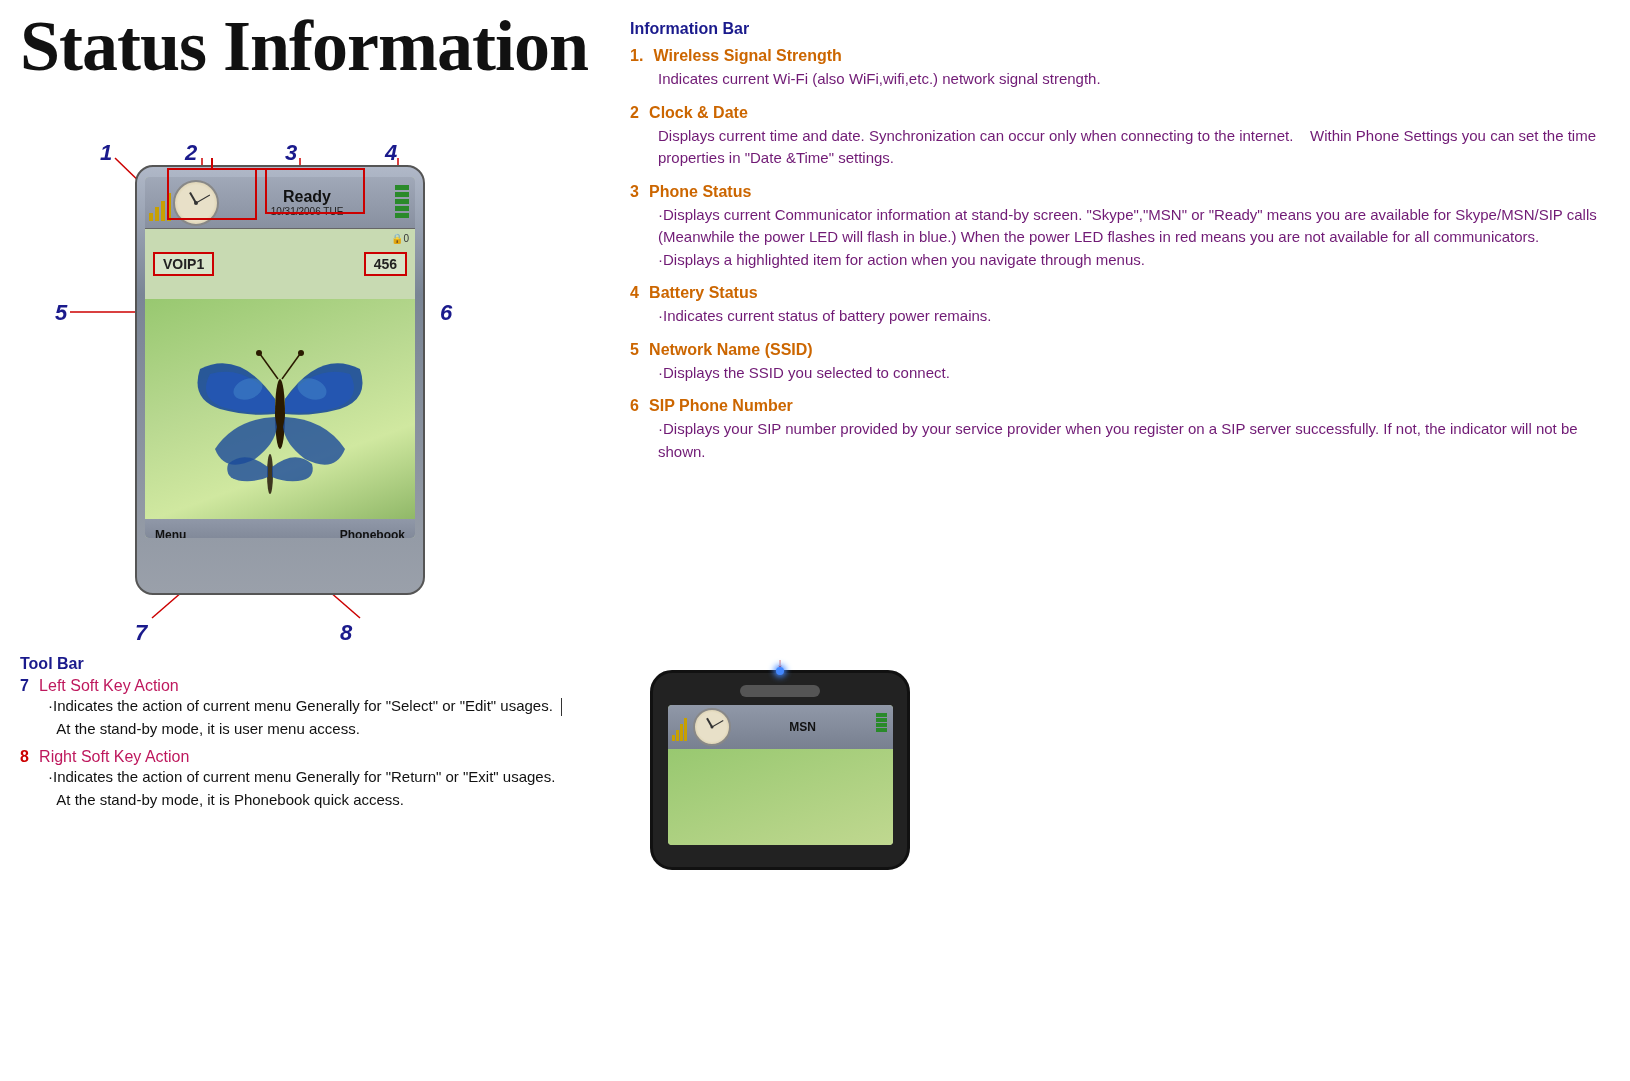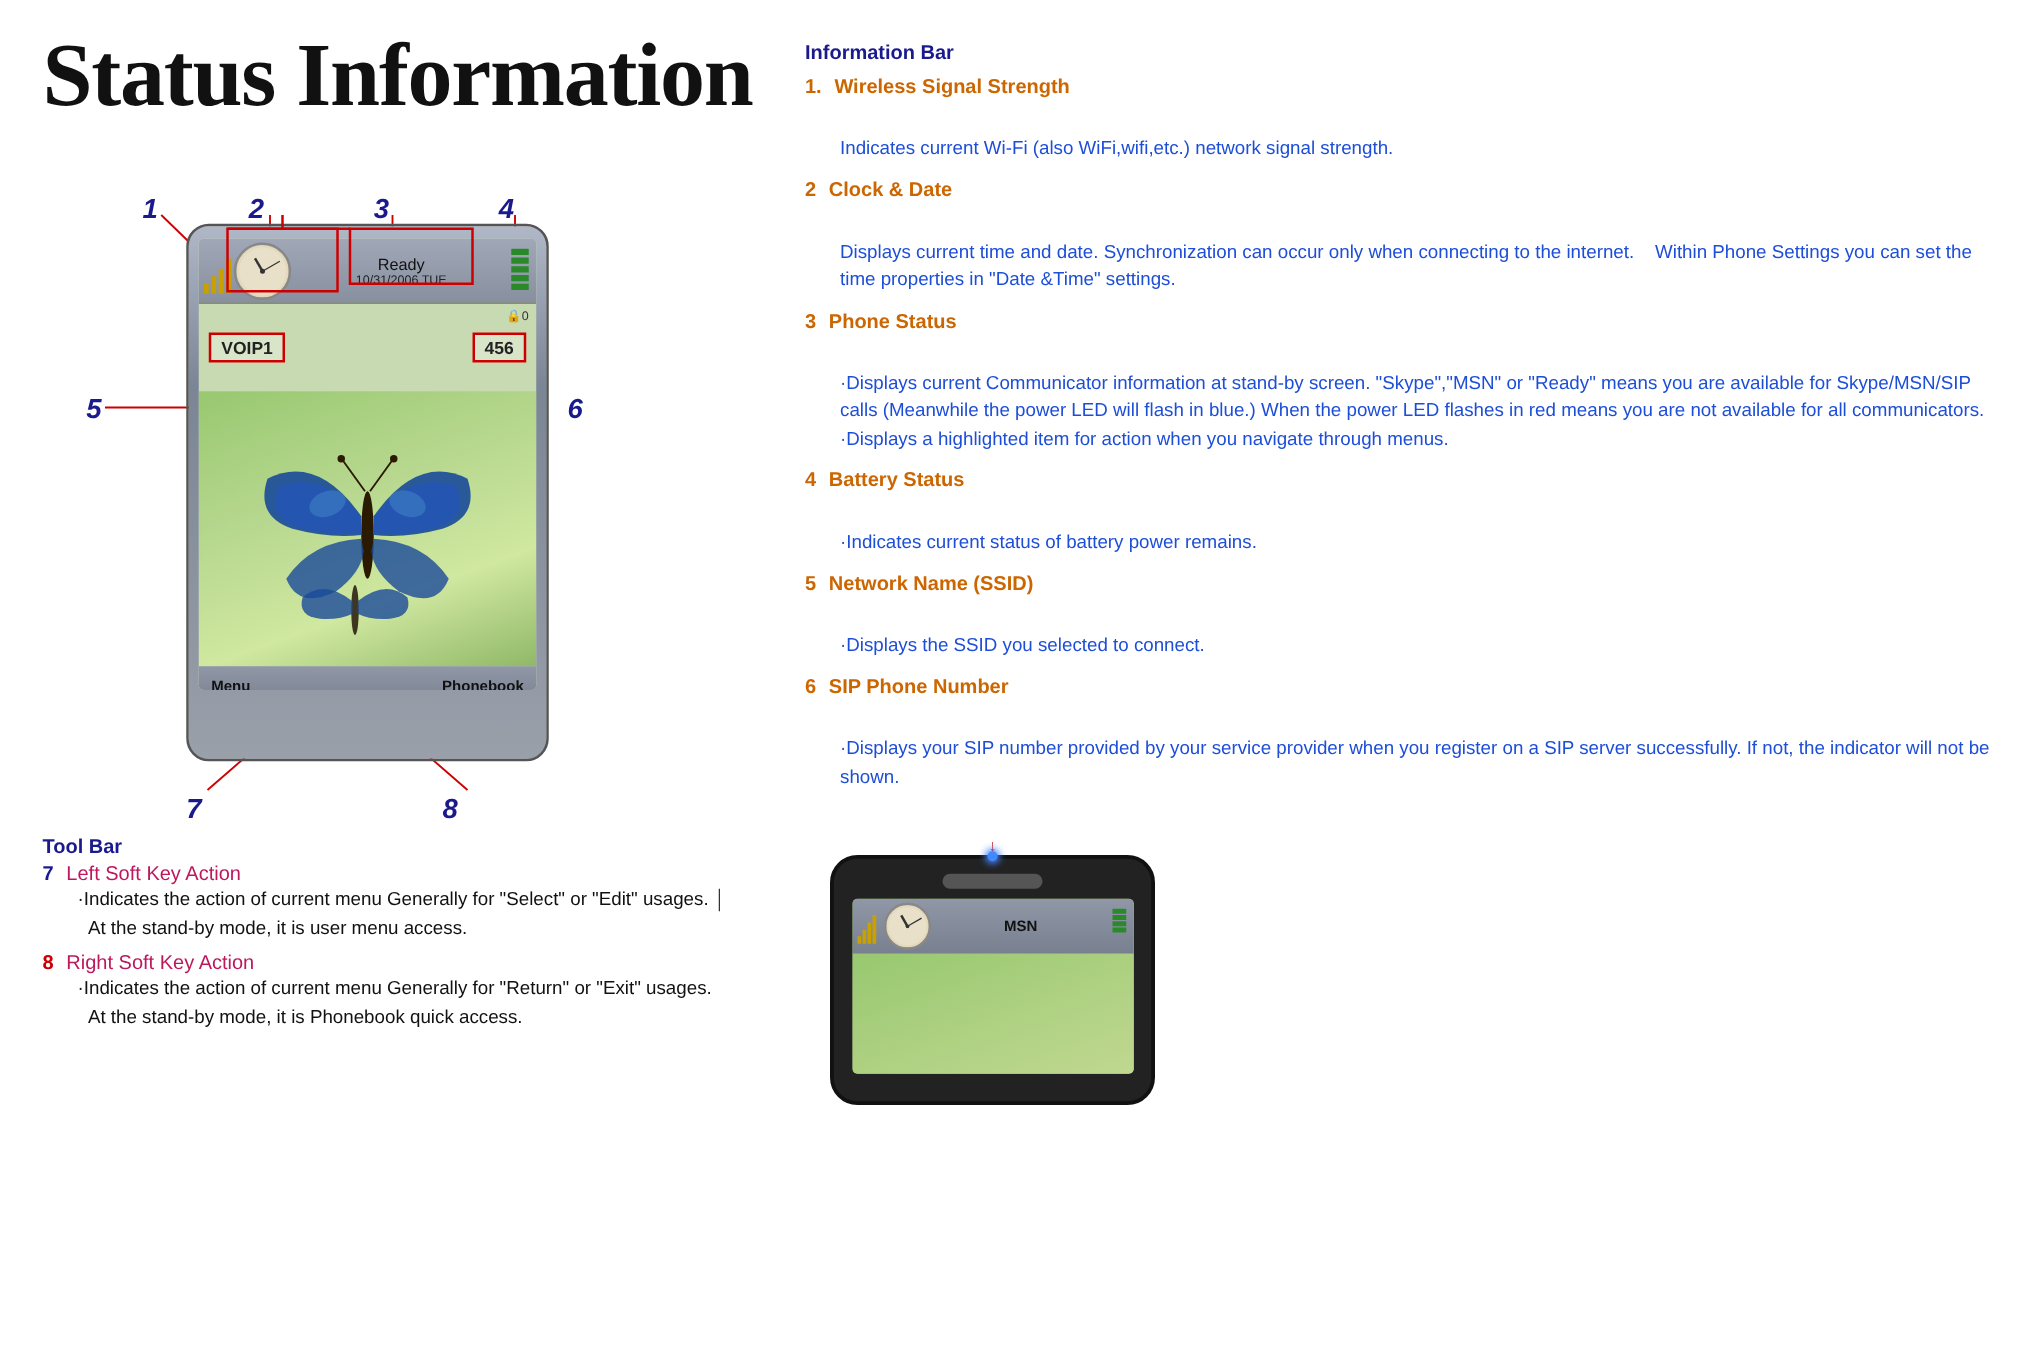--- a/index.html
+++ b/index.html
@@ -10,21 +10,21 @@
       color: #222;
       width: 1630px;
       min-height: 1081px;
       overflow: hidden;
     }
 
     
     .page-wrapper {
       display: flex;
       flex-direction: column;
-      padding: 14px;
+      padding: 0;
     }
 
     .top-section {
       display: flex;
       flex-direction: row;
       padding: 10px 20px 10px 20px;
       gap: 30px;
     }
 
     .left-panel {
@@ -192,22 +192,22 @@
       transform: translate(-50%, -50%);
     }
 
     .phone-status-text {
       flex: 1;
       display: flex;
       flex-direction: column;
       align-items: center;
     }
     .status-ready {
-      font-size: 13px;
-      font-weight: normal;
+      font-size: 16px;
+      font-weight: bold;
       color: #111;
       text-align: center;
     }
     .status-date {
       font-size: 10px;
       color: #222;
       font-weight: normal;
     }
 
     .phone-battery-bars {
@@ -315,23 +315,22 @@
 
     .info-item-title {
       font-size: 16px;
       font-weight: bold;
       color: #cc6600;
     }
 
     .info-item-body {
       padding-left: 28px;
       font-size: 15px;
-      color: #1d4ed8;
+      color: #701a75;
       line-height: 1.5;
-      margin-top: 26px;
     }
 
     
     .toolbar-section {
       margin-top: 5px;
     }
     .toolbar-label {
       color: #1a1a8c;
       font-size: 16px;
       font-weight: bold;

